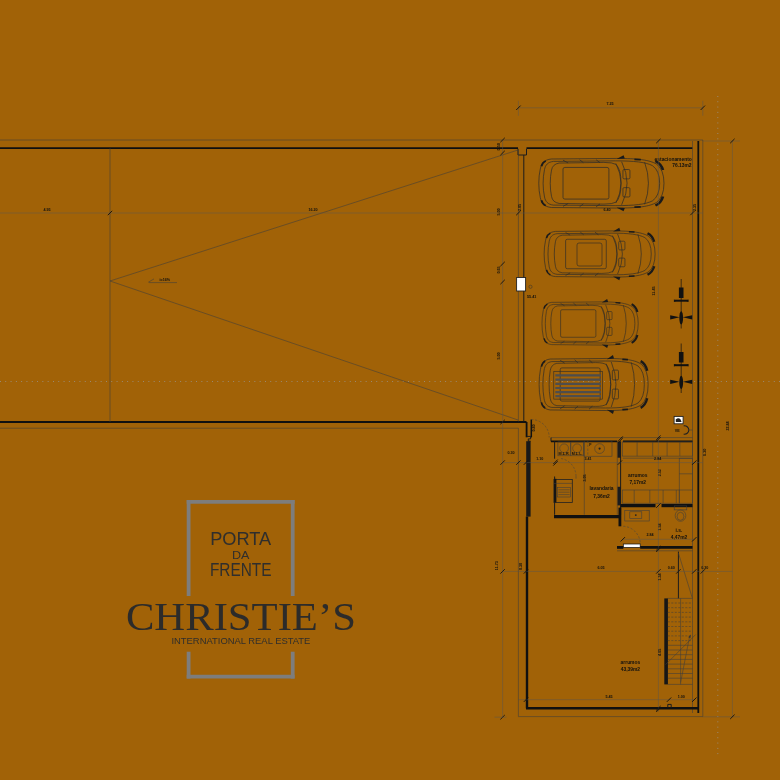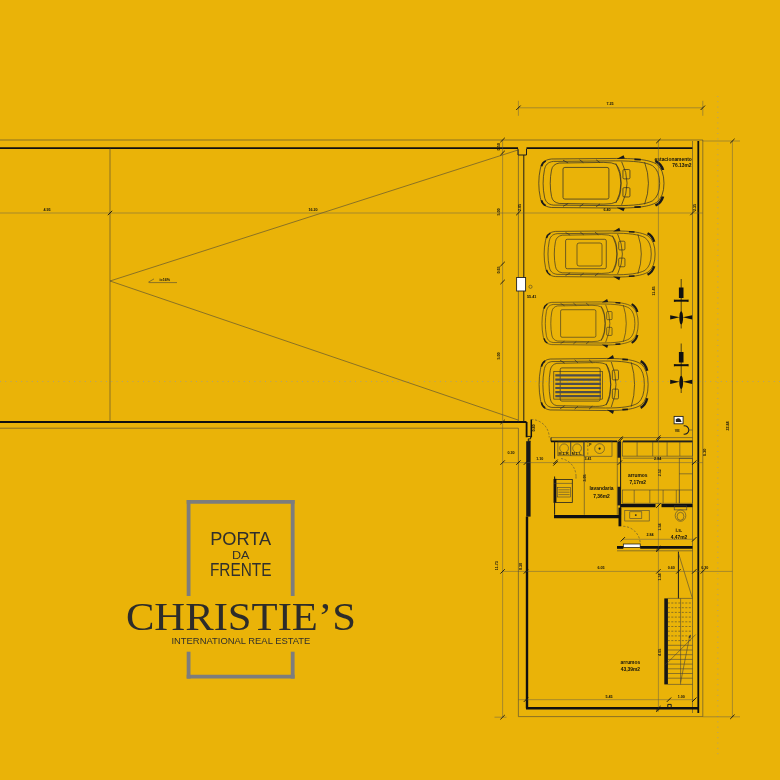--- a/index.html
+++ b/index.html
@@ -1,16 +1,16 @@
 <!DOCTYPE html>
 <html><head>
 <meta charset="utf-8">
 <style>
 html,body{margin:0;padding:0;background:#fff;}
-#wrap{position:relative;width:780px;height:780px;background:#eab308;overflow:hidden;}
+#wrap{position:relative;width:780px;height:780px;background:#a16207;overflow:hidden;}
 svg{position:absolute;left:0;top:0;transform:translateZ(0);}
 text{font-family:"Liberation Sans",sans-serif;opacity:0.99;}
 .dim{font-size:3.7px;font-weight:bold;fill:#111;}
 .lab{font-size:4.9px;font-weight:bold;fill:#111;}
 .thin{stroke:#3c3c3c;stroke-width:0.55;fill:none;}
 .diml{stroke:#555;stroke-width:0.45;fill:none;}
 .wall{stroke:#101010;stroke-width:1.8;fill:none;}
 .med{stroke:#1c1c1c;stroke-width:1.0;fill:none;}
 .car{stroke:#2a2a2a;stroke-width:0.6;fill:none;}
 .dash{stroke:#444;stroke-width:0.55;fill:none;stroke-dasharray:2.2,1.6;}

